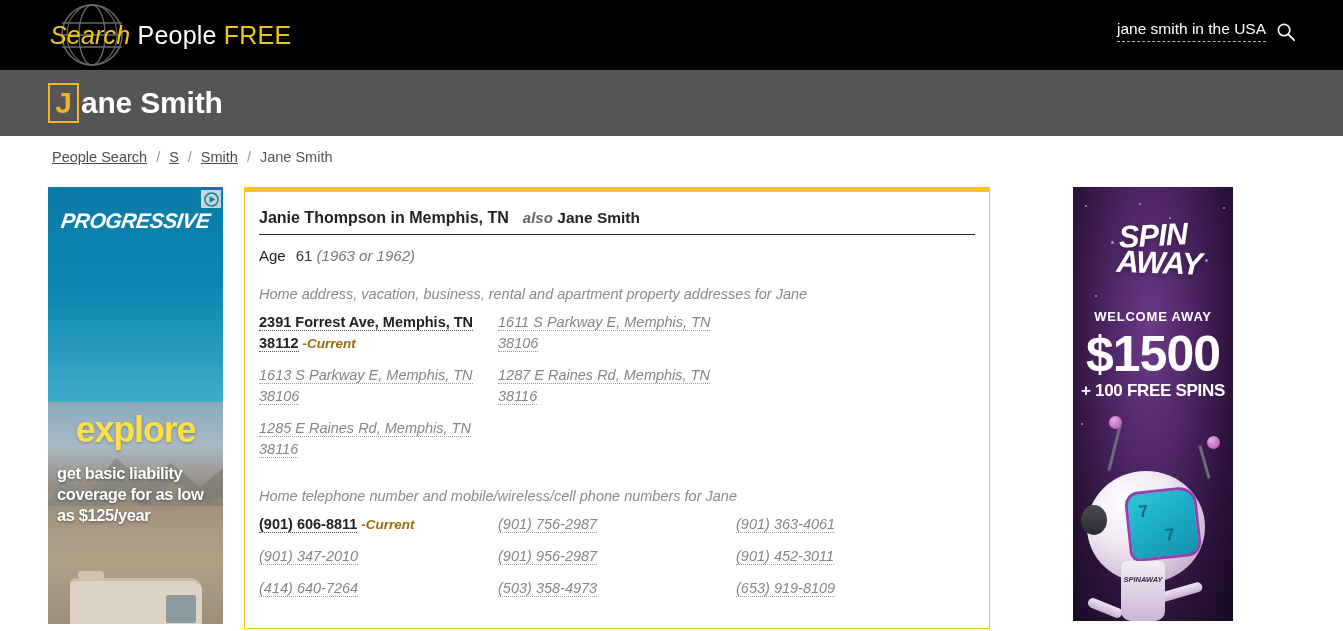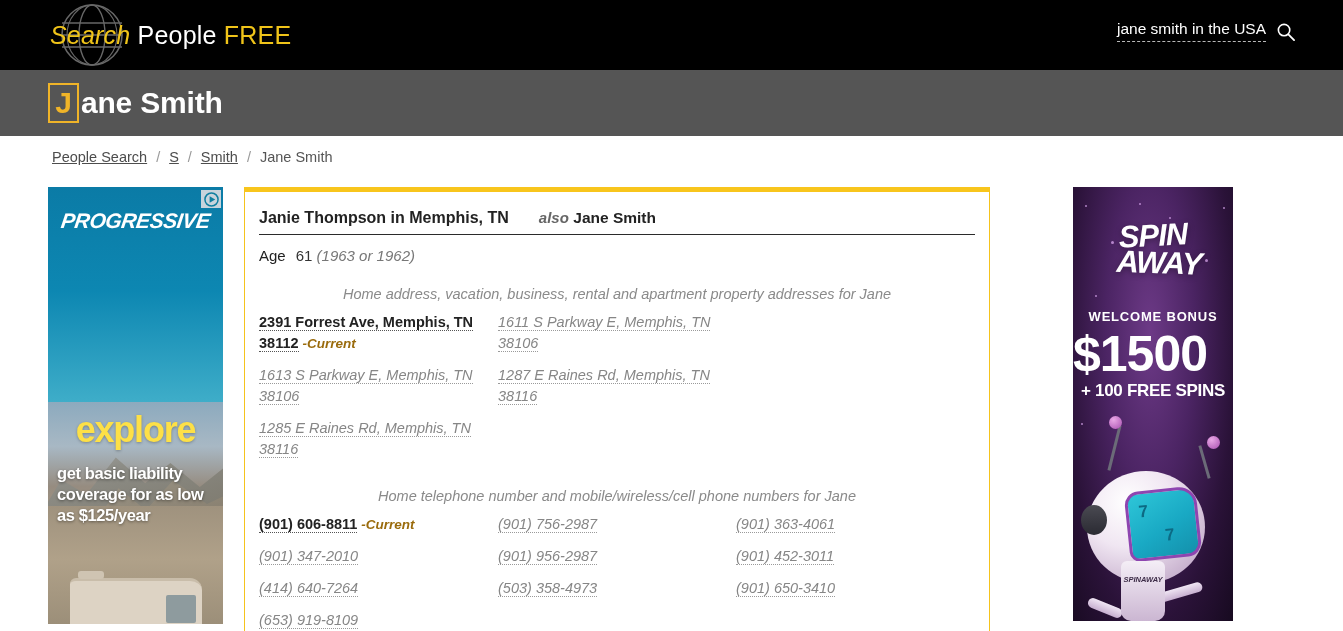--- a/index.html
+++ b/index.html
@@ -211,21 +211,21 @@
     border-top: 5px solid #f8c51c;
     background: #ffffff;
     padding: 17px 14px 12px 14px;
     min-height: 430px;
   }
   .card-title-row {
     border-bottom: 1px solid #2b2b2b;
     padding-bottom: 7px;
     display: flex;
     align-items: baseline;
-    gap: 30px;
+    gap: 14px;
   }
   .card-title {
     font-size: 16px;
     font-weight: bold;
     color: #222;
     white-space: nowrap;
   }
   .card-also { font-size: 15px; color: #666; font-style: italic; font-weight: bold; }
   .card-alias { font-size: 15.5px; font-weight: bold; color: #222; }
 
@@ -240,21 +240,20 @@
   .age-label { font-weight: normal; color: #222; }
   .age-value { color: #333; }
   .age-years { color: #777; font-style: italic; }
 
   .sect { margin-top: 22px; }
   .sect-caption {
     font-size: 14.5px;
     font-style: italic;
     color: #8a8a8a;
     margin-bottom: 5px;
-    text-align: center;
   }
   .grid3 { display: grid; grid-template-columns: 239px 238px auto; }
   .cellwrap { padding: 5px 0 6px 0; }
   .cell {
     font-size: 14.5px;
     font-style: italic;
     color: #868686;
     border-bottom: 1px dotted #9a9a9a;
     cursor: pointer;
     display: inline;
@@ -297,21 +296,21 @@
   .ad-logo .l1 { font-size: 31px; display: block; transform: rotate(-3deg); }
   .ad-logo .l2 { font-size: 31px; display: block; transform: rotate(2deg) translateX(6px); }
   .ad-welcome {
     position: absolute; left: 0; top: 122px; width: 100%;
     text-align: center; color: #ffffff;
     font-size: 13px; font-weight: bold; letter-spacing: .8px;
     z-index: 3;
   }
   .ad-amount {
     position: absolute; left: 0; top: 138px; width: 100%;
-    text-align: left; color: #ffffff;
+    text-align: center; color: #ffffff;
     font-size: 50px; font-weight: bold; letter-spacing: -1px;
     z-index: 3;
   }
   .ad-spins {
     position: absolute; left: 0; top: 194px; width: 100%;
     text-align: center; color: #ffffff;
     font-size: 17px; font-weight: bold; letter-spacing: -.3px;
     z-index: 3;
   }
   .mascot { position: absolute; left: 0; bottom: 0; width: 100%; height: 215px; z-index: 2; }
@@ -457,21 +456,20 @@
         <div class="sect-caption">Home telephone number and mobile/wireless/cell phone numbers for Jane</div>
         <div class="grid3">
           <div class="cellwrap"><span class="cell current">(901) 606-8811</span><span class="badge-current">-Current</span></div>
           <div class="cellwrap"><span class="cell">(901) 756-2987</span></div>
           <div class="cellwrap"><span class="cell">(901) 363-4061</span></div>
           <div class="cellwrap"><span class="cell">(901) 347-2010</span></div>
           <div class="cellwrap"><span class="cell">(901) 956-2987</span></div>
           <div class="cellwrap"><span class="cell">(901) 452-3011</span></div>
           <div class="cellwrap"><span class="cell">(414) 640-7264</span></div>
           <div class="cellwrap"><span class="cell">(503) 358-4973</span></div>
-          <div class="cellwrap"><span class="cell">(901) 650-3410</span></div>
           <div class="cellwrap"><span class="cell">(653) 919-8109</span></div>
           <div class="cellwrap"></div>
           <div class="cellwrap"></div>
         </div>
       </div>
 
     </div>
   </div>
 
   <div class="col-right">
@@ -486,21 +484,21 @@
         <div class="star" style="left:66px;top:16px;width:2px;height:2px;"></div>
         <div class="star" style="left:146px;top:200px;width:3px;height:3px;"></div>
         <div class="star" style="left:8px;top:236px;width:2px;height:2px;"></div>
         <div class="star" style="left:150px;top:20px;width:2px;height:2px;"></div>
       </div>
 
       <div class="ad-logo">
         <span class="l1">SPIN</span>
         <span class="l2">AWAY</span>
       </div>
-      <div class="ad-welcome">WELCOME BONUS</div>
+      <div class="ad-welcome">WELCOME AWAY</div>
       <div class="ad-amount">$1500</div>
       <div class="ad-spins">+ 100 FREE SPINS</div>
 
       <div class="mascot">
         <div class="m-ant" style="left:40px;bottom:150px;height:46px;transform:rotate(14deg);"></div>
         <div class="m-ball" style="left:36px;bottom:192px;"></div>
         <div class="m-ant" style="left:130px;bottom:142px;height:34px;transform:rotate(-16deg);"></div>
         <div class="m-ball" style="left:134px;bottom:172px;"></div>
         <div class="m-head"></div>
         <div class="m-ear"></div>

